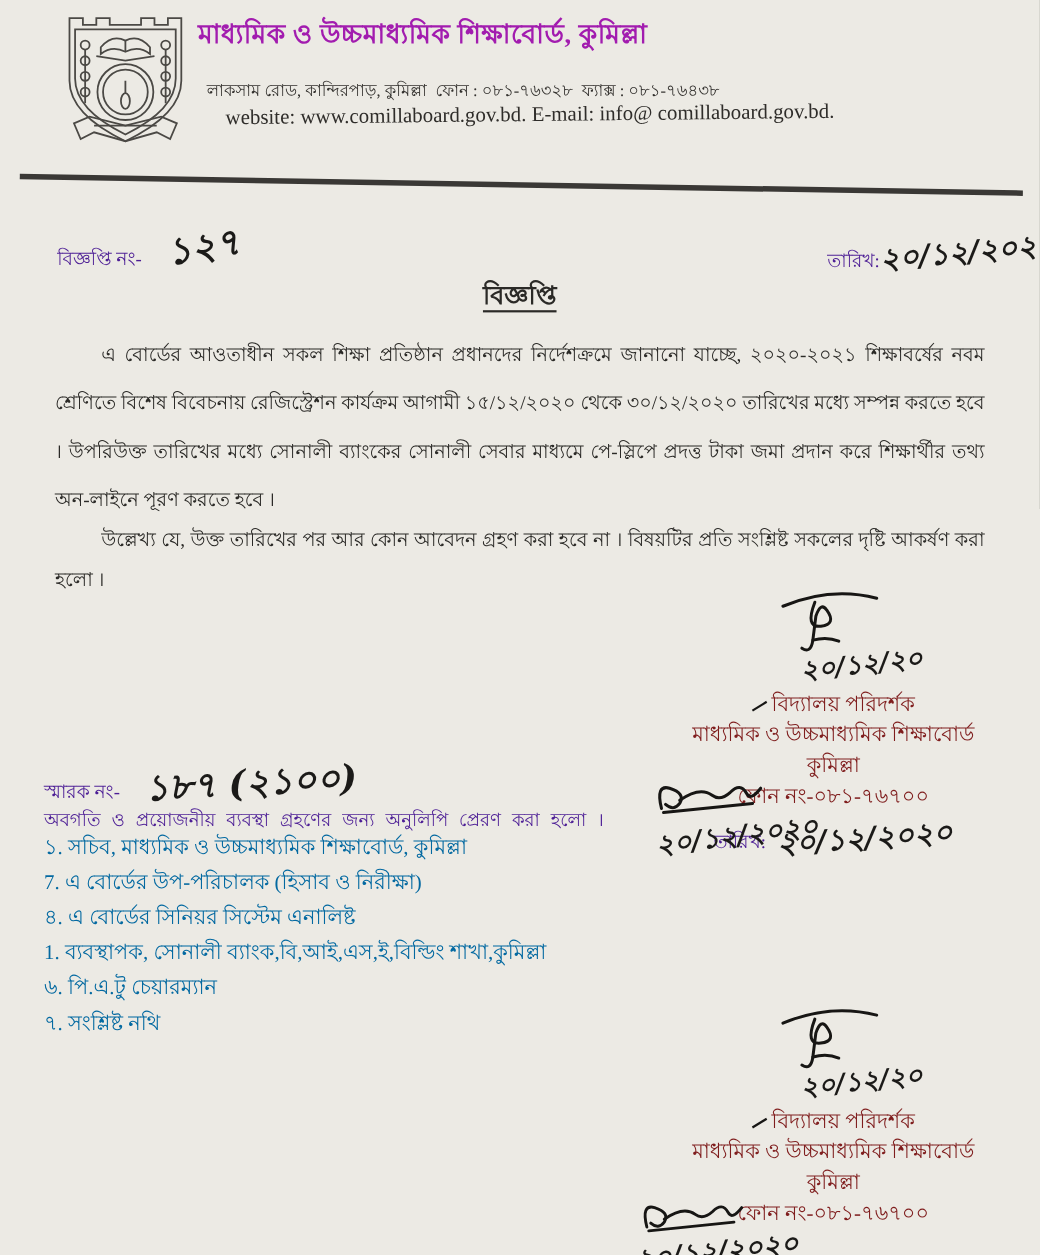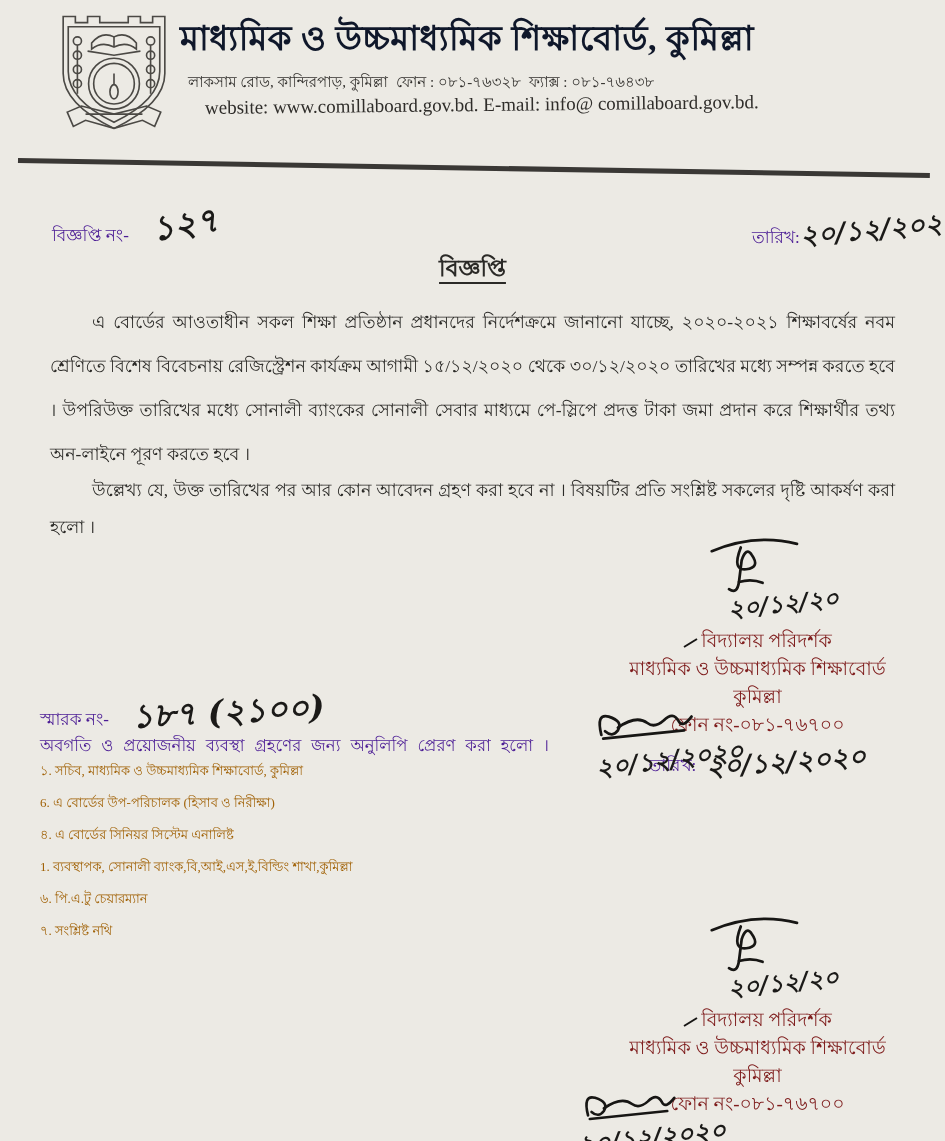--- a/index.html
+++ b/index.html
@@ -4,40 +4,40 @@
 <style>
   html,body{margin:0;padding:0;background:#c9c7c2;}
   #doc{
     position:relative;width:945px;height:1141px;margin:0 auto;
     background:#ECEAE4;
     font-family:"Liberation Serif","DejaVu Serif",serif;
     color:#2b2a27;overflow:hidden;
   }
   .abs{position:absolute;}
   
-  .org-title{font-size:34px;font-weight:bold;color:#0f172a;letter-spacing:.5px;white-space:nowrap;}
+  .org-title{font-size:24px;font-weight:bold;color:#a21caf;letter-spacing:.5px;white-space:nowrap;}
   .addr-row{display:flex;gap:8px;font-size:15px;color:#33312e;white-space:nowrap;}
   .web-line{font-size:19px;color:#2f2d2a;white-space:nowrap;transform:rotate(-.6deg);}
   .rule{height:5px;background:#3a3835;transform-origin:left center;transform:rotate(.95deg);}
   
   .label{font-size:17px;color:#4c1d95;}
   .heading{font-size:23px;font-weight:700;text-decoration:underline;text-underline-offset:6px;}
   .para{font-size:17.5px;line-height:44px;text-align:justify;text-indent:42px;color:#2b2a27;}
   .para2{line-height:37px;}
   
   .hand{font-style:italic;font-weight:bold;color:#1b1a18;white-space:nowrap;
         font-family:"DejaVu Serif","Liberation Serif",serif;}
   
   .sigblock{width:345px;text-align:center;}
   .sigline{font-size:19px;line-height:28px;color:#7f1d1d;white-space:nowrap;}
   svg{display:block;}
   .scribble path{fill:none;stroke:#171614;stroke-width:3;stroke-linecap:round;}
   .crest path,.crest circle,.crest line,.crest ellipse,.crest polyline{
     fill:none;stroke:#4b4945;stroke-width:1.6;}
-  .list-item{font-size:13px;line-height:32px;white-space:nowrap;color:#a16207;}
+  .list-item{font-size:19px;line-height:32px;white-space:nowrap;color:#0369a1;}
 </style>
 </head>
 <body>
 
 <div id="doc">
 
   <div class="abs" style="left:53px;top:10px;width:122px;height:128px;">
     <svg class="crest" viewBox="0 0 120 125" width="122" height="128">
 
       <path d="M10,14 L10,6 L22,6 L22,12 L34,12 L34,6 L46,6 L46,12 L74,12 L74,6 L86,6 L86,12 L98,12 L98,6 L110,6 L110,14 L110,62 Q110,92 60,116 Q10,92 10,62 Z"></path>
@@ -122,21 +122,21 @@
     <div class="hand" style="font-size:25px;transform:rotate(-7deg);margin:-6px 0 0 8px;">২০/১২/২০২০</div>
   </div>
 
   <div class="abs label" style="left:40px;top:706px;">স্মারক নং-</div>
   <div class="abs hand" style="left:132px;top:686px;font-size:33px;transform:rotate(-3deg);">১৮৭ (২১০০)</div>
 
   <div class="abs label" style="left:40px;top:733px;font-size:16.5px;font-family:Liberation Mono, monospace;">অবগতি ও প্রয়োজনীয় ব্যবস্থা গ্রহণের জন্য অনুলিপি প্রেরণ করা হলো ।</div>
 
   <div class="abs" style="left:40px;top:755px;">
     <div class="list-item">১. সচিব, মাধ্যমিক ও উচ্চমাধ্যমিক শিক্ষাবোর্ড, কুমিল্লা</div>
-    <div class="list-item">6. এ বোর্ডের উপ-পরিচালক (হিসাব ও নিরীক্ষা)</div>
+    <div class="list-item">7. এ বোর্ডের উপ-পরিচালক (হিসাব ও নিরীক্ষা)</div>
     <div class="list-item">৪. এ বোর্ডের সিনিয়র সিস্টেম এনালিষ্ট</div>
     <div class="list-item">1. ব্যবস্থাপক, সোনালী ব্যাংক,বি,আই,এস,ই,বিল্ডিং শাখা,কুমিল্লা</div>
     <div class="list-item">৬. পি.এ.টু চেয়ারম্যান</div>
     <div class="list-item">৭. সংশ্লিষ্ট নথি</div>
   </div>
 
   <div class="abs sigblock" style="left:585px;top:912px;">
     <svg class="scribble" viewBox="0 0 130 75" width="130" height="68" style="margin:0 auto;">
       <path d="M14,20 Q62,0 108,12"></path>
       <path d="M46,16 Q36,42 52,40 Q68,38 58,24 Q52,15 47,30 L44,54 Q42,68 33,62"></path>

